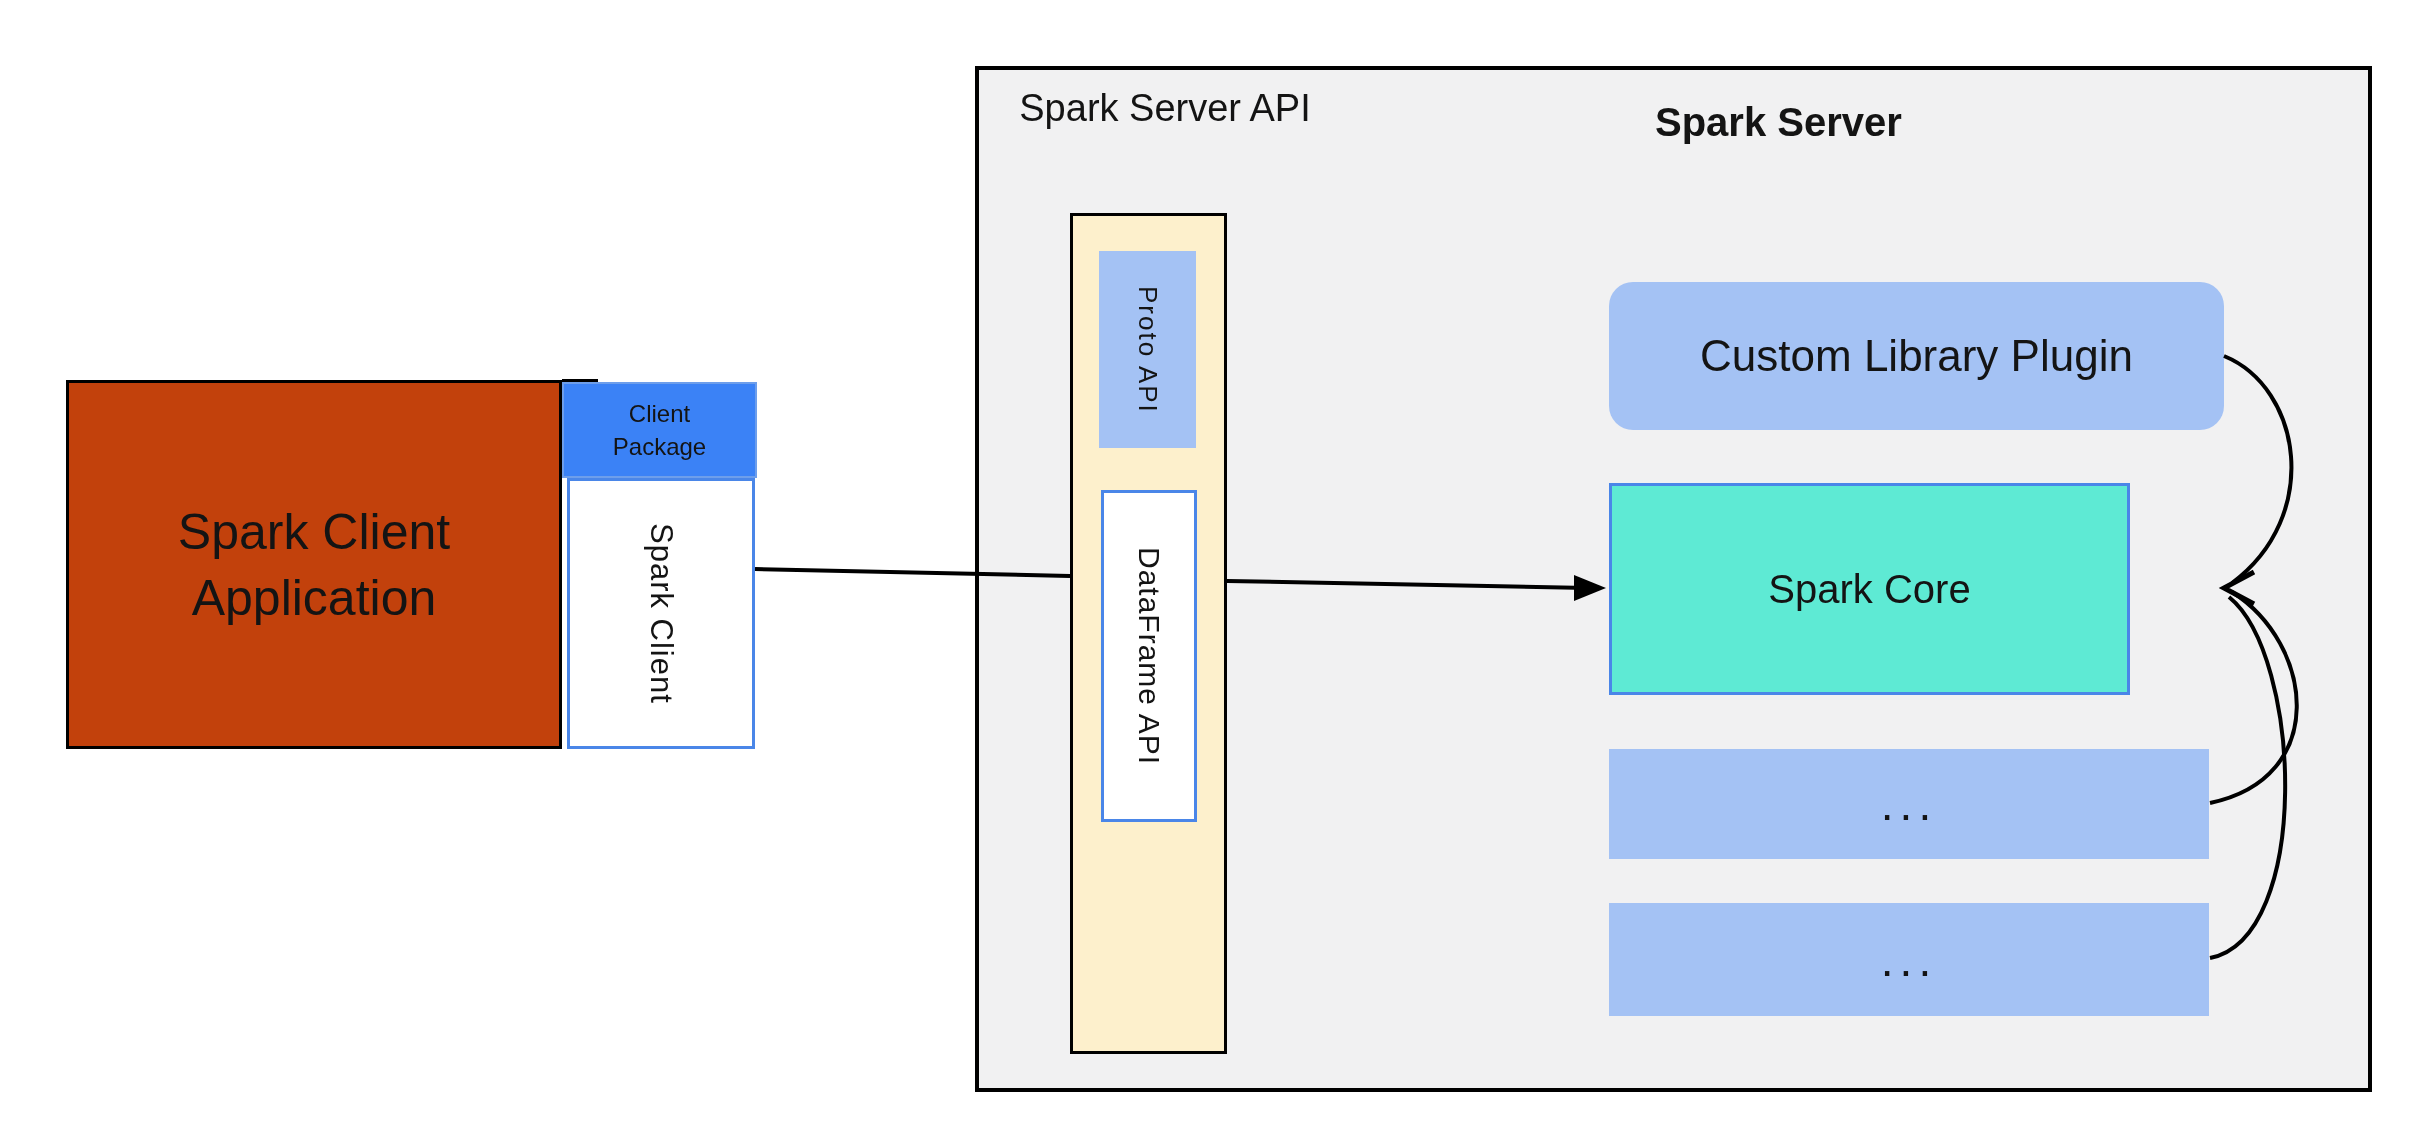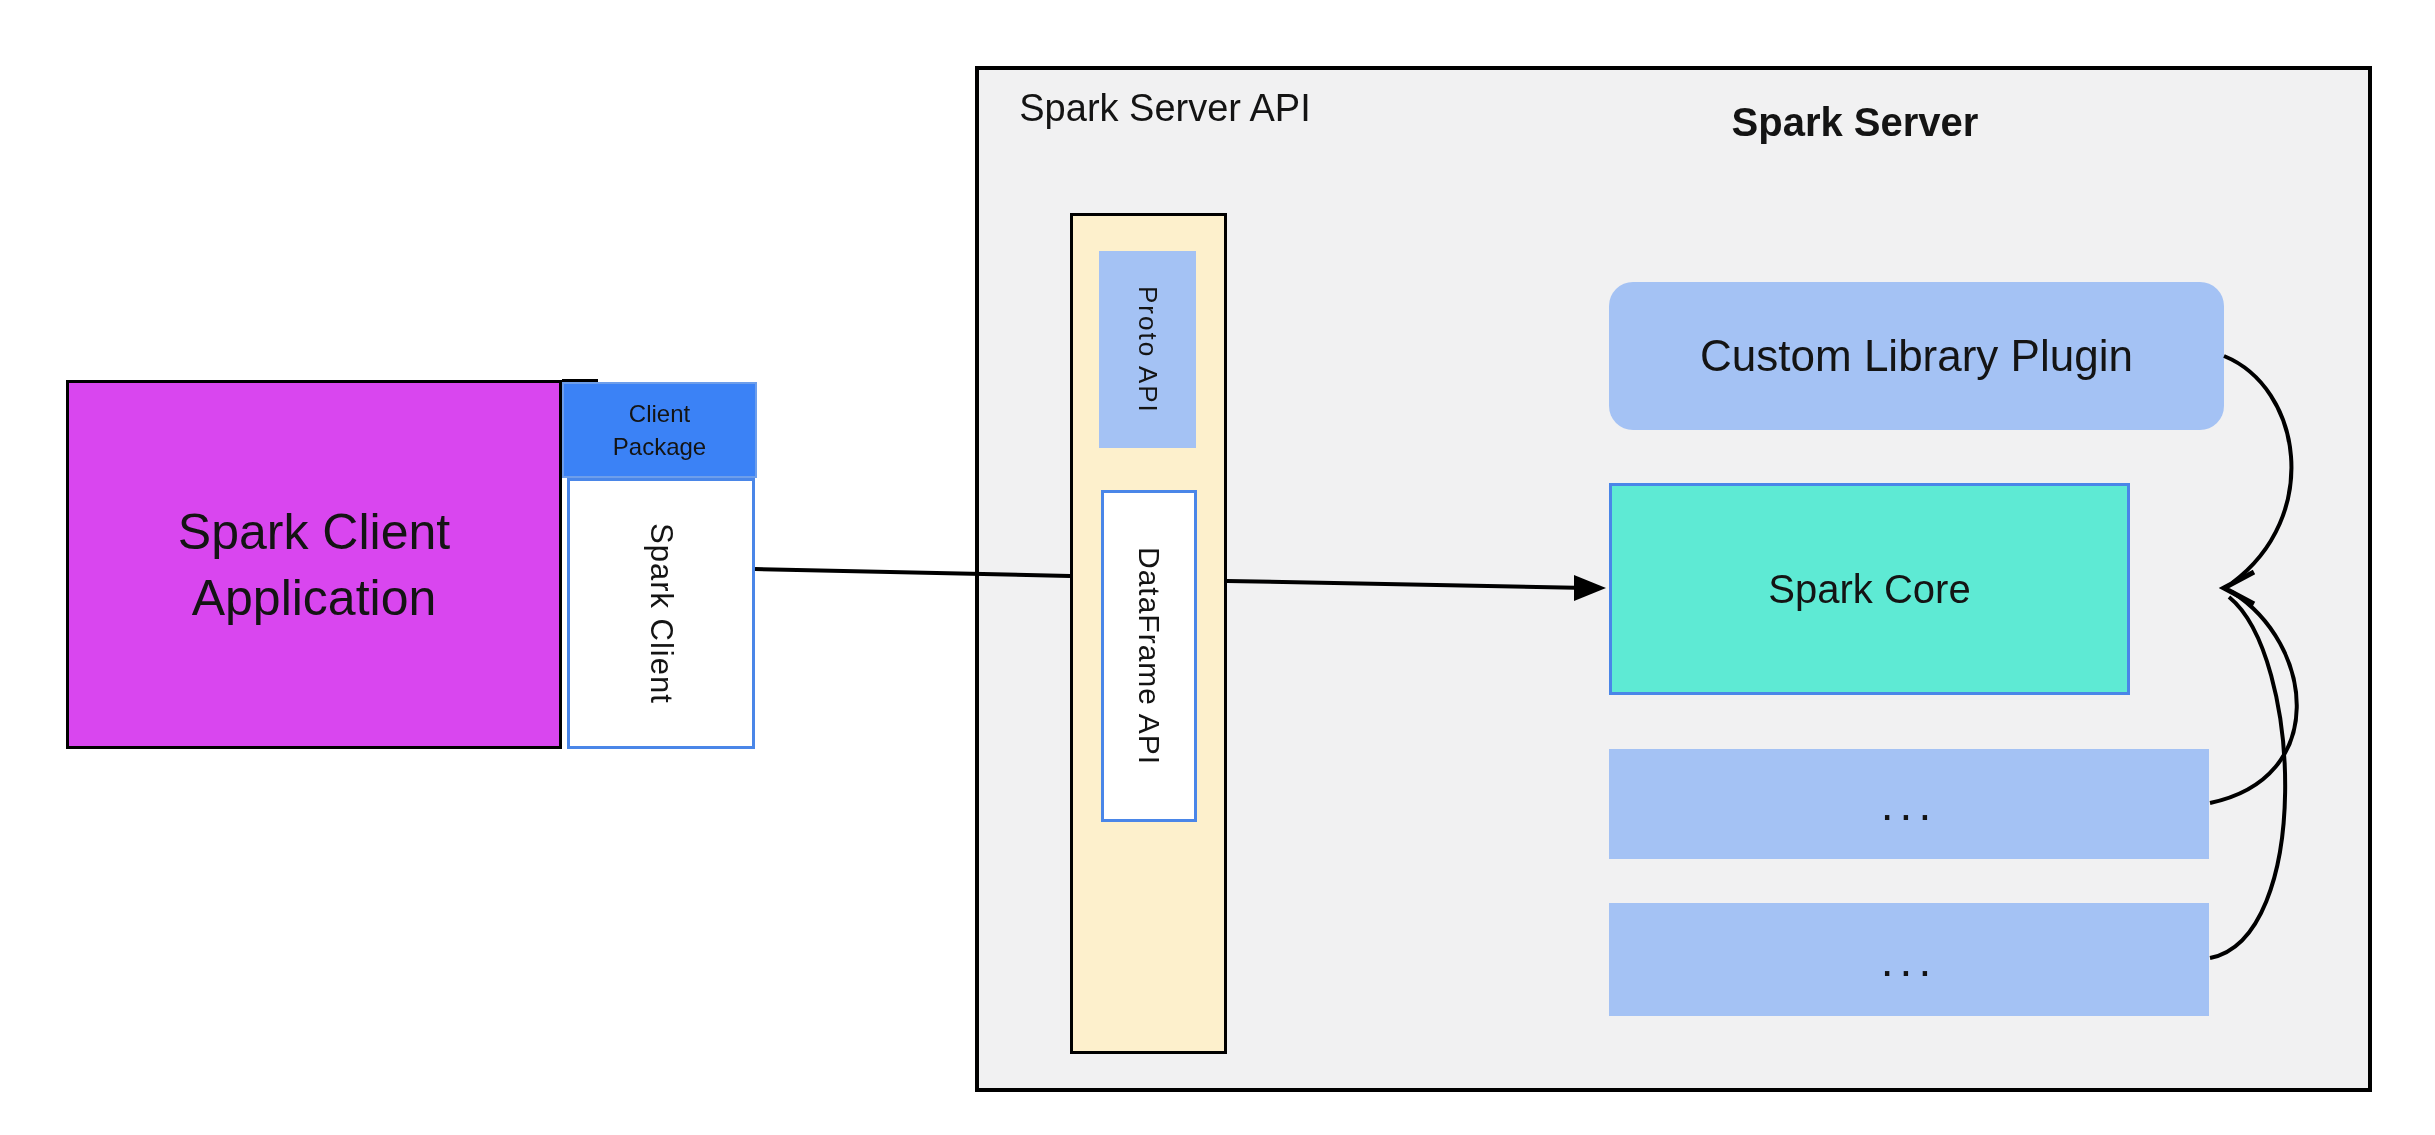--- a/index.html
+++ b/index.html
@@ -17,21 +17,21 @@
 
   
   .server-container{
     left:975px;top:66px;width:1397px;height:1026px;
     background:#f1f1f2;border:4px solid #000;z-index:1;
   }
 
   
   .client-app{
     left:66px;top:380px;width:496px;height:369px;
-    background:#d946ef;border:3px solid #000;z-index:1;
+    background:#c2410c;border:3px solid #000;z-index:1;
     font-size:50px;line-height:66px;
   }
   .client-app .inner{width:370px;}
   .border-ext{
     left:562px;top:379px;width:36px;height:3px;background:#000;z-index:1;
   }
 
   
   .client-package{
     left:562px;top:382px;width:195px;height:96px;
@@ -47,21 +47,21 @@
     font-size:31px;letter-spacing:1px;
   }
 
   
   .connect-api-title{
     left:1000px;top:82px;width:330px;z-index:2;
     font-size:38px;line-height:52px;text-align:center;
   }
   .server-title{
     left:1655px;top:100px;width:400px;z-index:2;
-    font-size:40px;font-weight:bold;text-align:center;
+    font-size:40px;font-weight:bold;
   }
   .server-library-label{
     left:1252px;top:246px;width:280px;z-index:2;
     font-size:40px;line-height:58px;text-align:left;
   }
 
   
   .connect-column{
     left:1070px;top:213px;width:157px;height:841px;
     background:#fdf0cc;border:3px solid #000;z-index:2;

